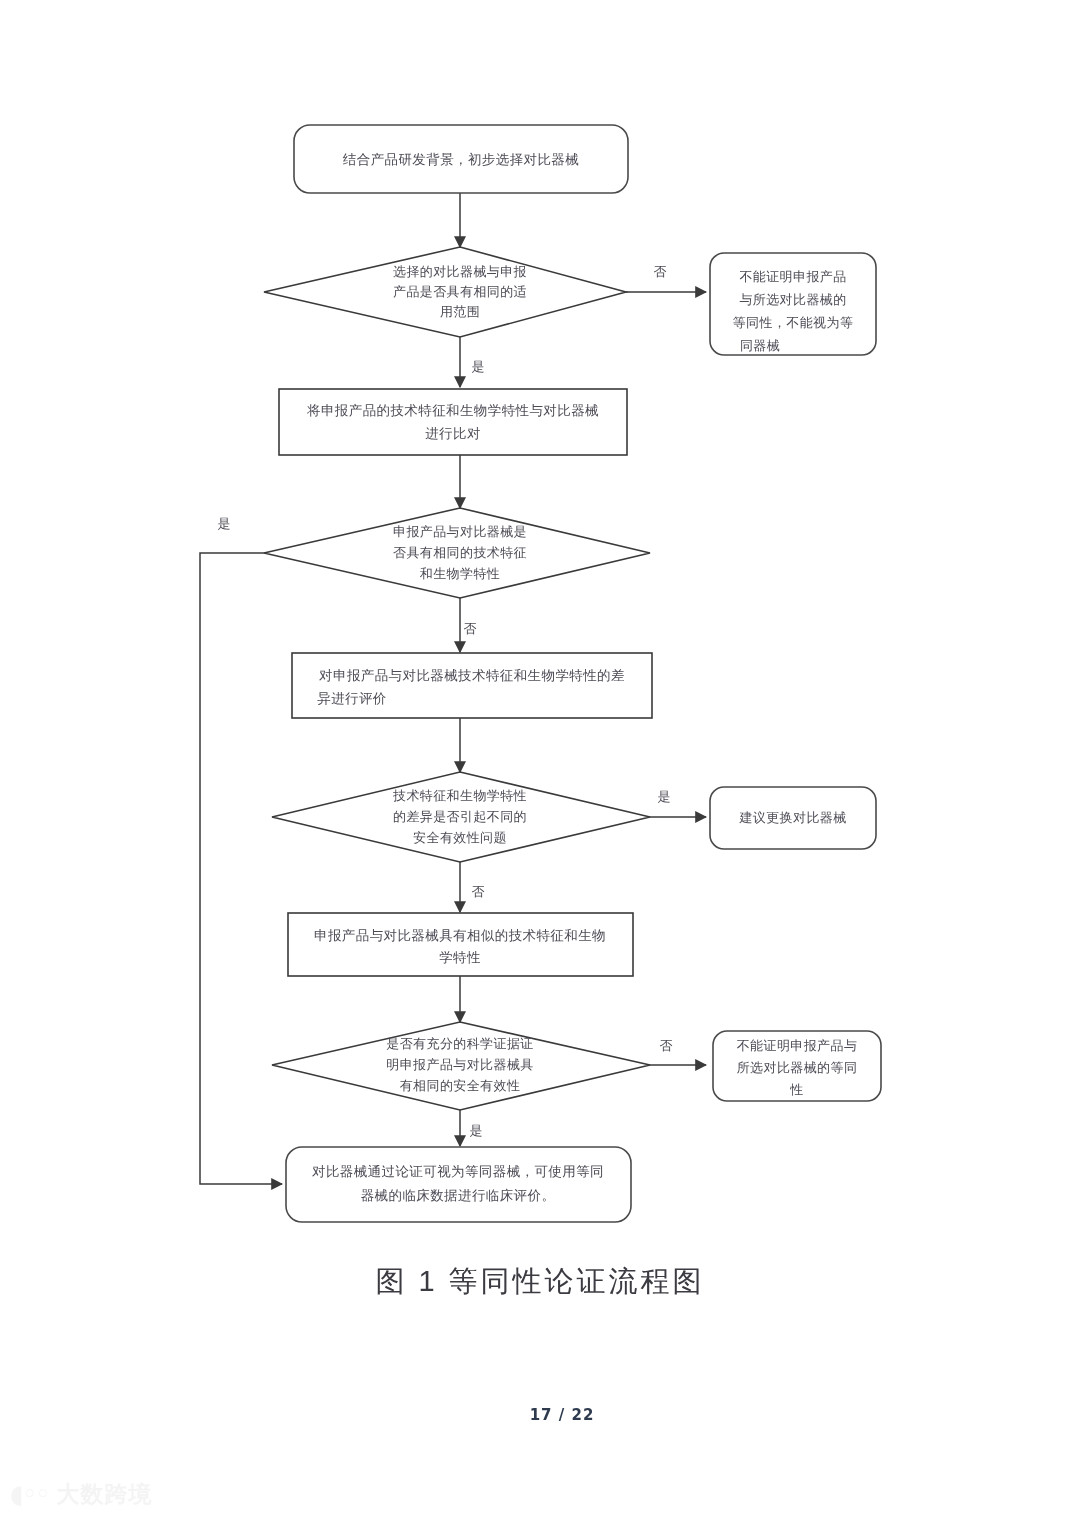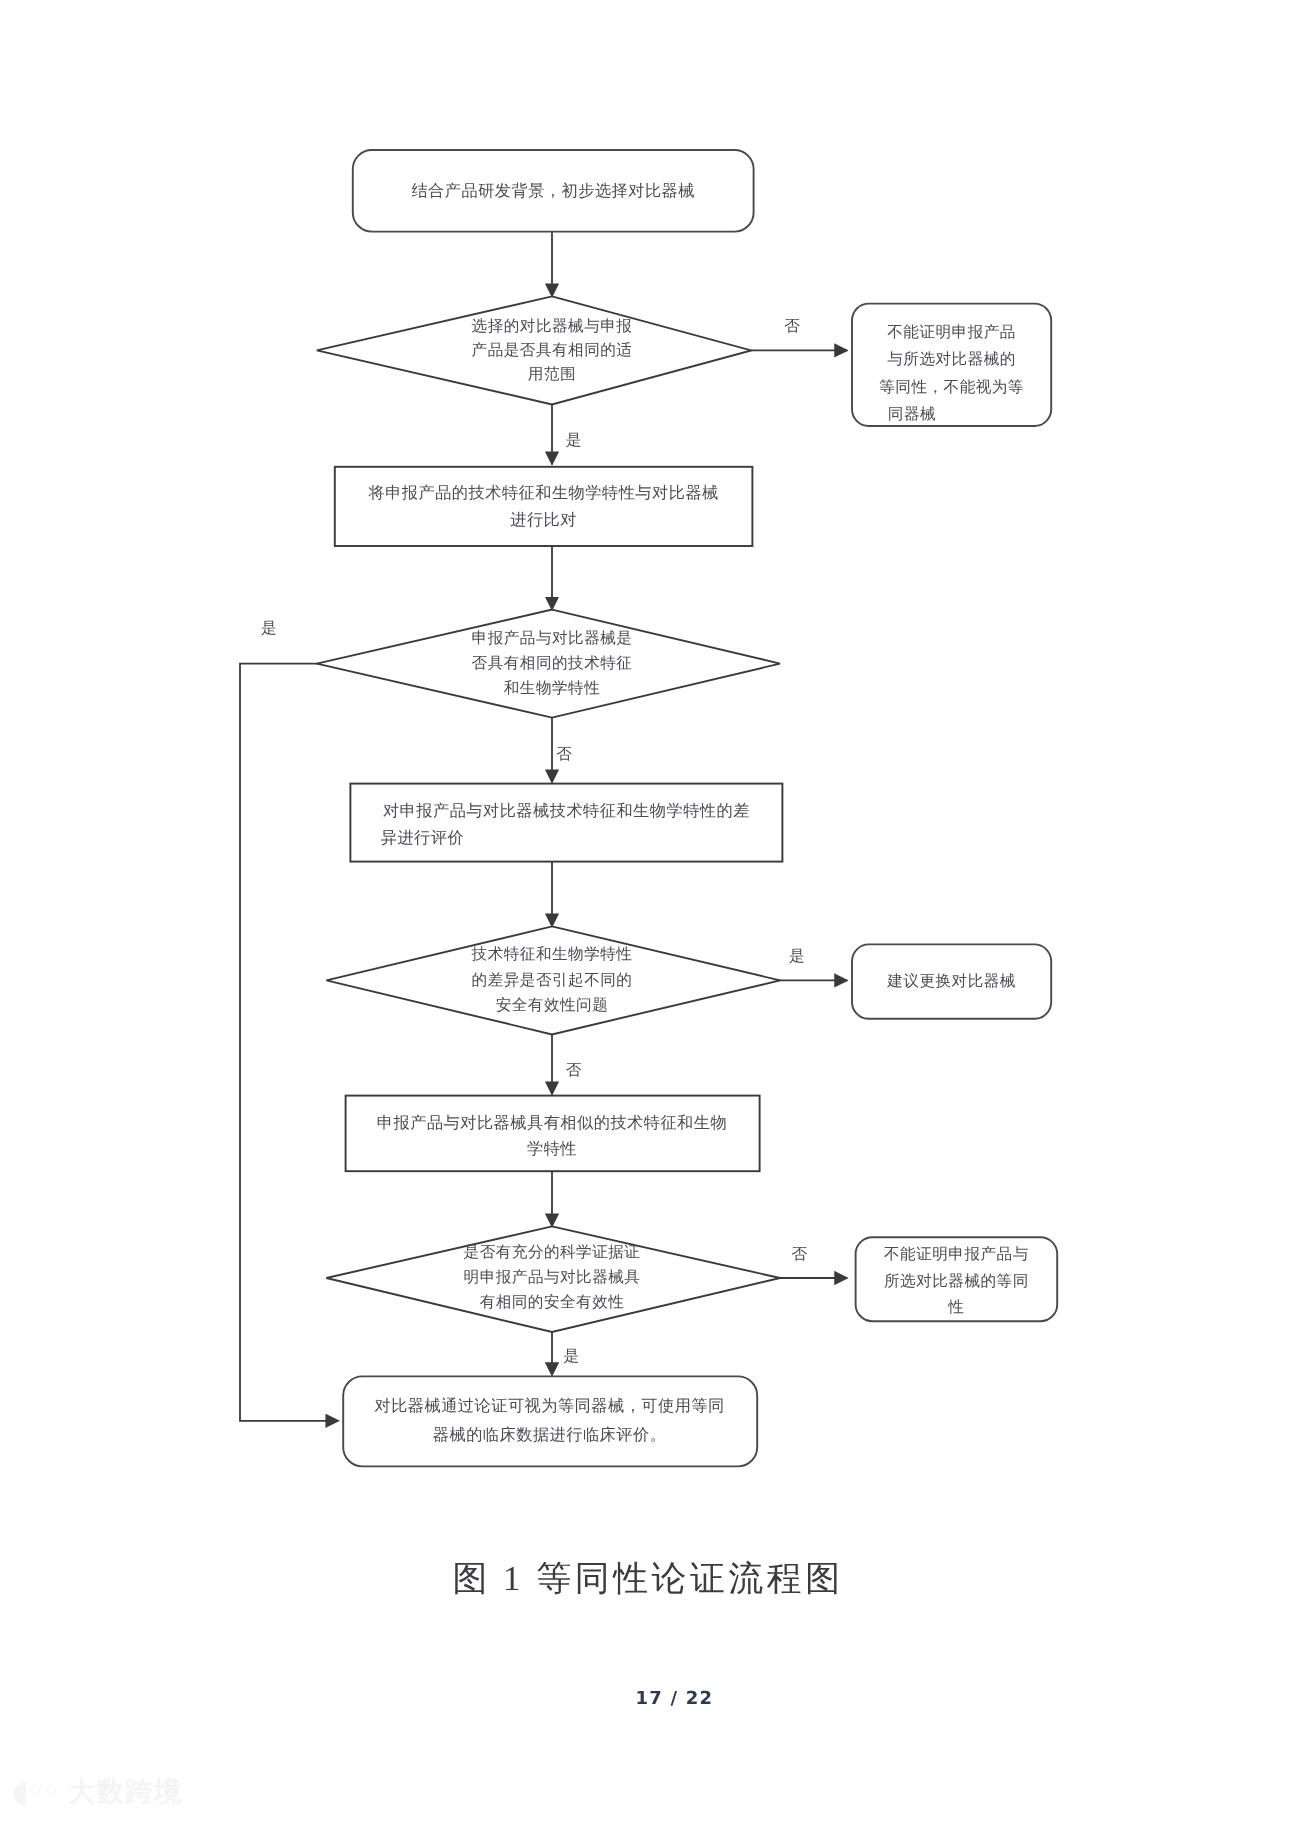--- a/index.html
+++ b/index.html
@@ -56,25 +56,24 @@
     fill: #4b4b55;
     text-anchor: middle;
     dominant-baseline: middle;
   }
   #caption {
     position: absolute;
     left: 0;
     top: 1262px;
     width: 1080px;
     text-align: center;
-    font-family: Liberation Serif, serif;
+    font-family: Liberation Sans, sans-serif;
     font-size: 29px;
     color: #3b3b42;
     letter-spacing: 3px;
-    margin-top: 34px;
   }
   #page-number {
     position: absolute;
     left: 0;
     top: 1406px;
     width: 1080px;
     text-align: center;
     font-family: "DejaVu Sans", "Liberation Sans", sans-serif;
     font-size: 15px;
     font-weight: bold;

